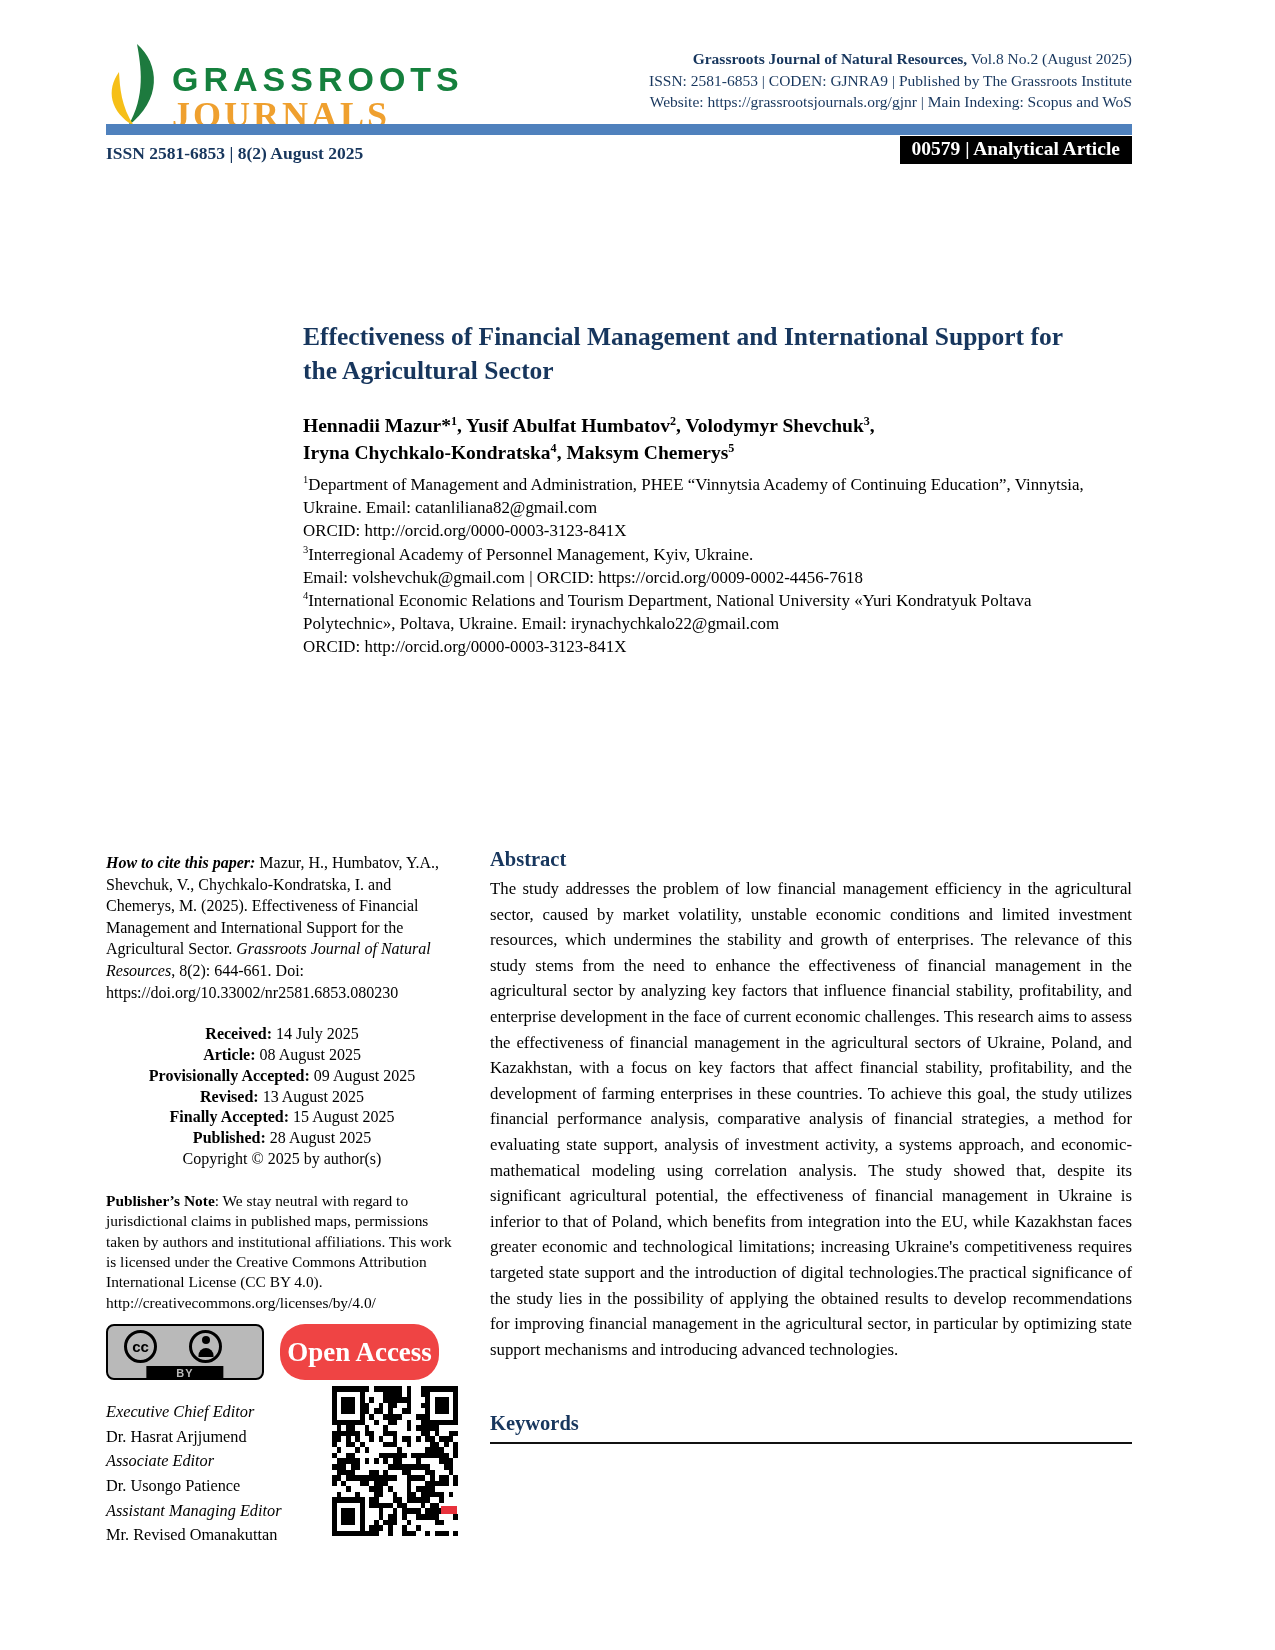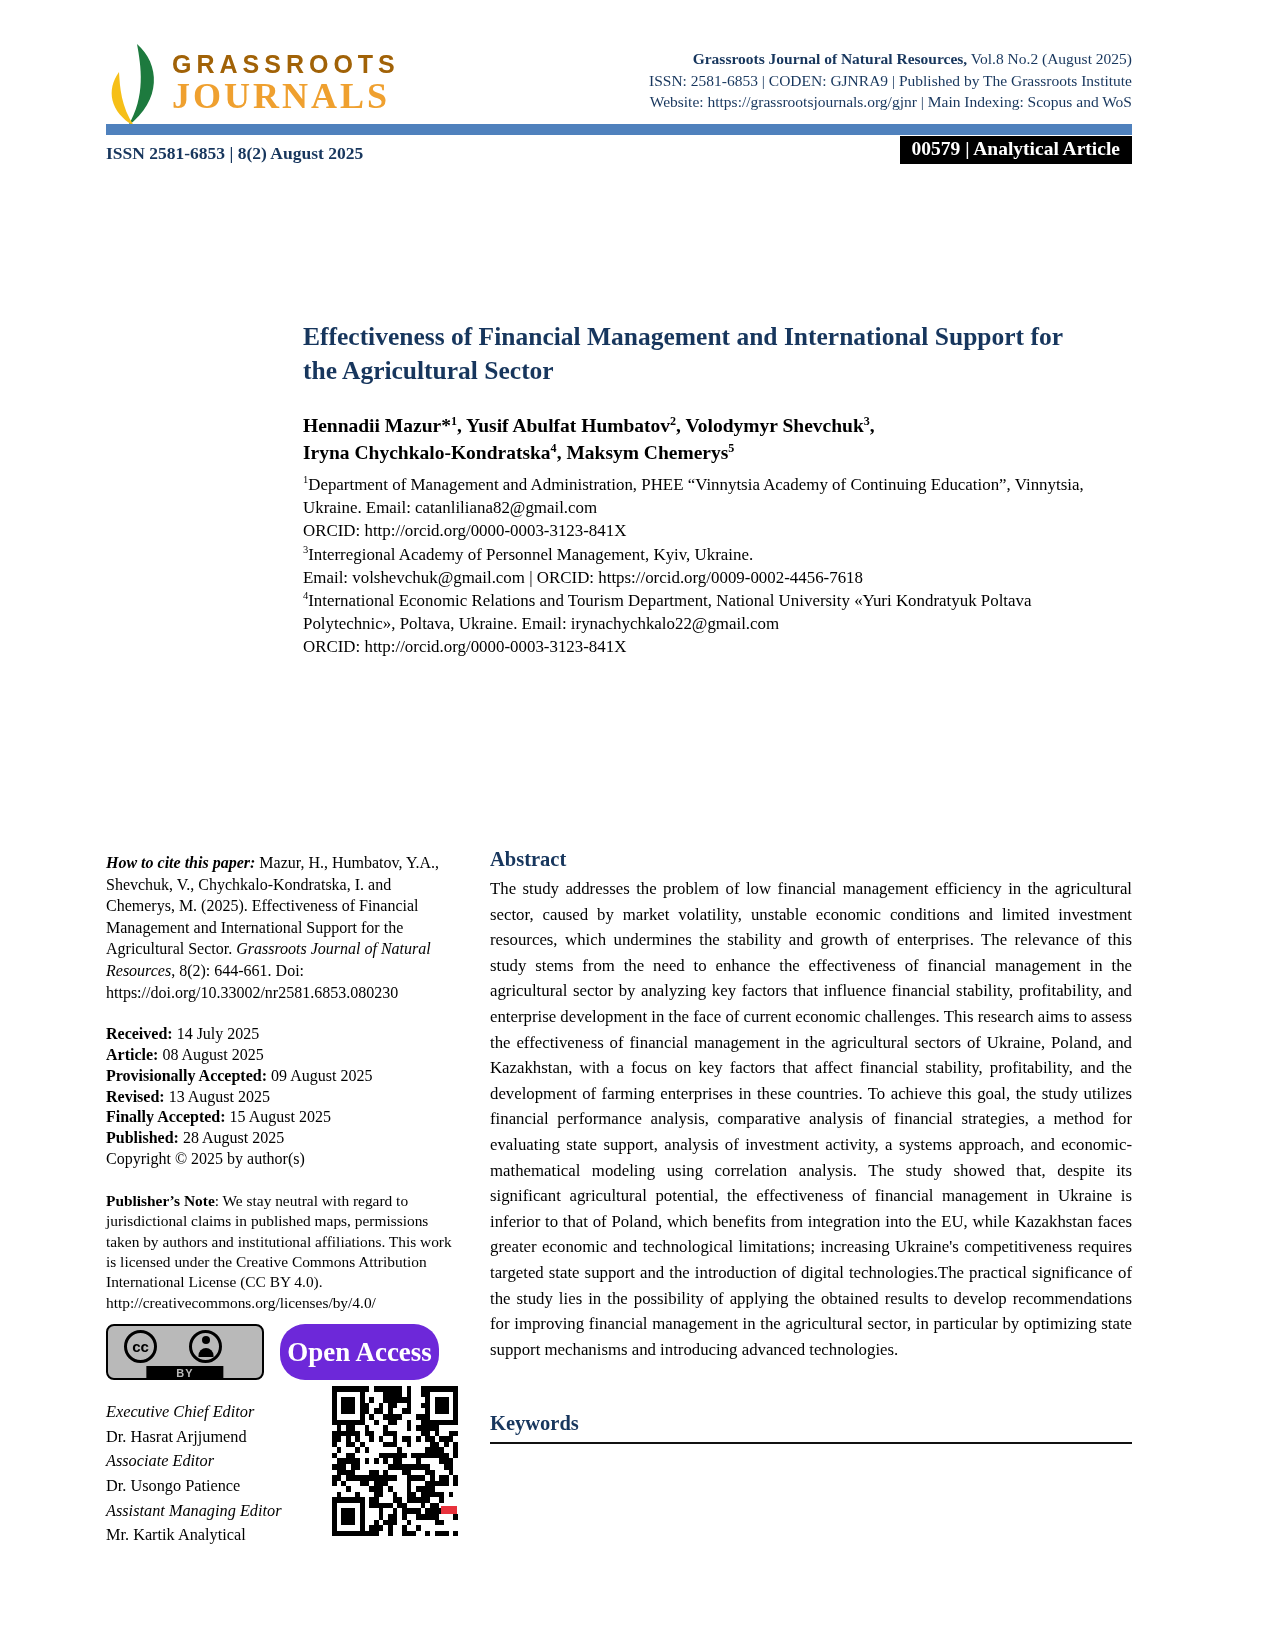--- a/index.html
+++ b/index.html
@@ -7,59 +7,59 @@
         font-family:"Liberation Serif",serif;color:#000;overflow:hidden;}
   .b{font-weight:bold;}
   .i{font-style:italic;}
   .bi{font-weight:bold;font-style:italic;}
   sup{font-size:62%;vertical-align:super;line-height:0;}
 
   
   .logo{position:absolute;left:104px;top:42px;display:flex;align-items:flex-start;}
   .leaf{width:64px;height:88px;}
   .logo-text{margin-left:4px;}
-  .logo-line1{font-family:"Liberation Sans",sans-serif;font-weight:bold;font-size:25px;
-              letter-spacing:5px;color:#a16207;line-height:1;margin-top:10px;}
+  .logo-line1{font-family:"Liberation Sans",sans-serif;font-weight:bold;font-size:34px;
+              letter-spacing:5px;color:#15803d;line-height:1;margin-top:20px;}
   .logo-line2{font-family:"Liberation Serif",serif;font-weight:bold;font-size:36px;
               letter-spacing:3px;color:#efa02f;line-height:1;margin-top:1px;}
   .journal-info{position:absolute;top:48px;right:143px;text-align:right;color:#17365d;
                 font-size:15.5px;line-height:1.4;}
   .blue-bar{position:absolute;left:106px;top:124px;width:1026px;height:11px;background:#4f81bd;}
   .issn-line{position:absolute;left:106px;top:143px;font-size:17.5px;font-weight:bold;color:#17365d;}
   .article-badge{position:absolute;top:136px;right:143px;background:#000;color:#fff;
                  font-size:19.5px;font-weight:bold;padding:2px 12px 4px;}
 
   
   .title{position:absolute;left:303px;top:320px;width:770px;margin:0;
          font-size:25.5px;line-height:34px;color:#17365d;font-weight:bold;}
   .authors{position:absolute;left:303px;top:412px;width:800px;
            font-size:19.5px;font-weight:bold;line-height:27px;}
   .affs{position:absolute;left:303px;top:473px;width:800px;font-size:16.9px;line-height:23.2px;}
   .corresponding{font-style:italic;}
 
   
   .left-col{position:absolute;left:106px;top:852px;width:352px;}
   .cite{font-size:16px;line-height:21.6px;margin:0 0 21px;}
-  .dates{font-size:16px;line-height:20.8px;margin-bottom:21px;}
+  .dates{font-size:16px;line-height:20.8px;margin-bottom:21px;text-align:center;}
   .pubnote{font-size:15.4px;line-height:20.4px;margin:0 0 11px;}
   .badges{display:flex;gap:16px;align-items:center;margin-bottom:20px;}
   .cc-badge{width:158px;height:56px;background:#b9b9b9;border:2px solid #000;border-radius:8px;
             position:relative;box-sizing:border-box;}
   .cc-top{display:flex;gap:32px;padding:4px 0 0 16px;}
   .cc-circle{width:33px;height:33px;border:3px solid #000;border-radius:50%;box-sizing:border-box;
              display:flex;align-items:center;justify-content:center;font-weight:bold;font-size:15px;
              font-family:"Liberation Sans",sans-serif;color:#000;position:relative;}
   .p-head{position:absolute;top:3px;left:50%;transform:translateX(-50%);width:8px;height:8px;
           border-radius:50%;background:#000;}
   .p-body{position:absolute;bottom:3px;left:50%;transform:translateX(-50%);width:15px;height:9px;
           border-radius:8px 8px 0 0;background:#000;}
   .cc-bar{position:absolute;left:50%;transform:translateX(-50%);bottom:-2px;background:#000;
           color:#b9b9b9;font-family:"Liberation Sans",sans-serif;font-weight:bold;font-size:11px;
           padding:1px 30px;letter-spacing:1px;}
-  .oa-badge{width:159px;height:56px;background:#6d28d9;color:#fff;display:flex;align-items:center;
+  .oa-badge{width:159px;height:56px;background:#ef4444;color:#fff;display:flex;align-items:center;
             justify-content:center;font-size:27px;font-weight:bold;border-radius:25px;}
   .editors-row{position:relative;min-height:160px;}
   .editors{font-size:16.3px;line-height:24.6px;width:215px;}
   .qr-wrap{position:absolute;right:0;top:-14px;width:126px;height:150px;}
   .qr{display:grid;width:100%;height:100%;background:#fff;
       grid-template-rows:repeat(27,1fr);grid-template-columns:repeat(27,1fr);}
   .qr i{background:#000;}
   .qr-mark{position:absolute;right:1px;bottom:22px;width:16px;height:8px;background:#e8323c;}
 
   
@@ -145,21 +145,21 @@
       <div class="oa-badge">Open Access</div>
     </div>
 
     <div class="editors-row">
       <div class="editors">
         <div class="i">Executive Chief Editor</div>
         <div>Dr. Hasrat Arjjumend</div>
         <div class="i">Associate Editor</div>
         <div>Dr. Usongo Patience</div>
         <div class="i">Assistant Managing Editor</div>
-        <div>Mr. Kartik Analytical</div>
+        <div>Mr. Revised Omanakuttan</div>
       </div>
       <div class="qr-wrap">
         <div class="qr">
             <i style="grid-row:1;grid-column:1"></i>
             <i style="grid-row:1;grid-column:2"></i>
             <i style="grid-row:1;grid-column:3"></i>
             <i style="grid-row:1;grid-column:4"></i>
             <i style="grid-row:1;grid-column:5"></i>
             <i style="grid-row:1;grid-column:6"></i>
             <i style="grid-row:1;grid-column:7"></i>

